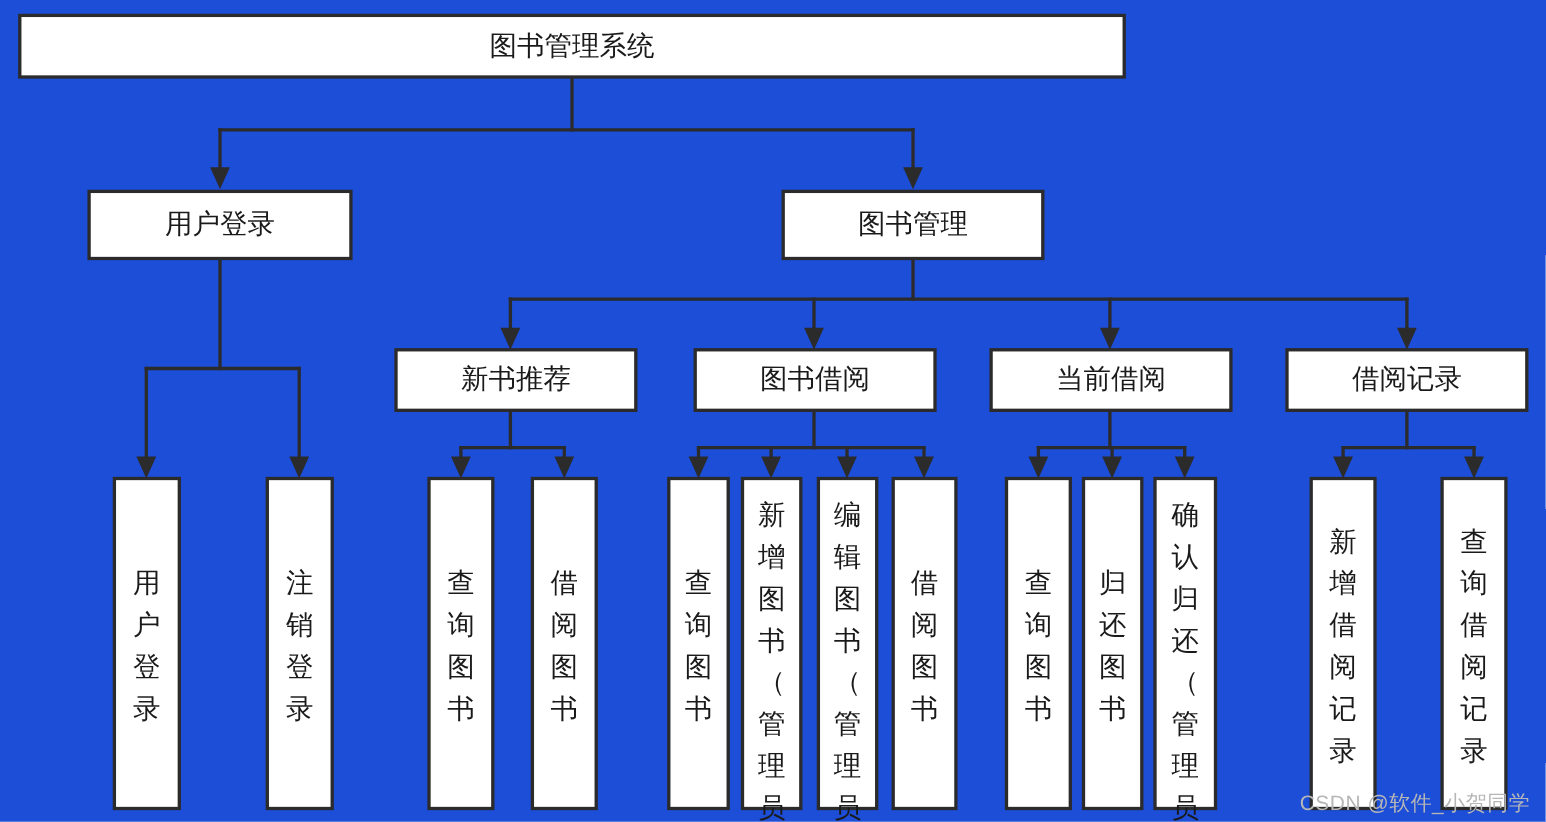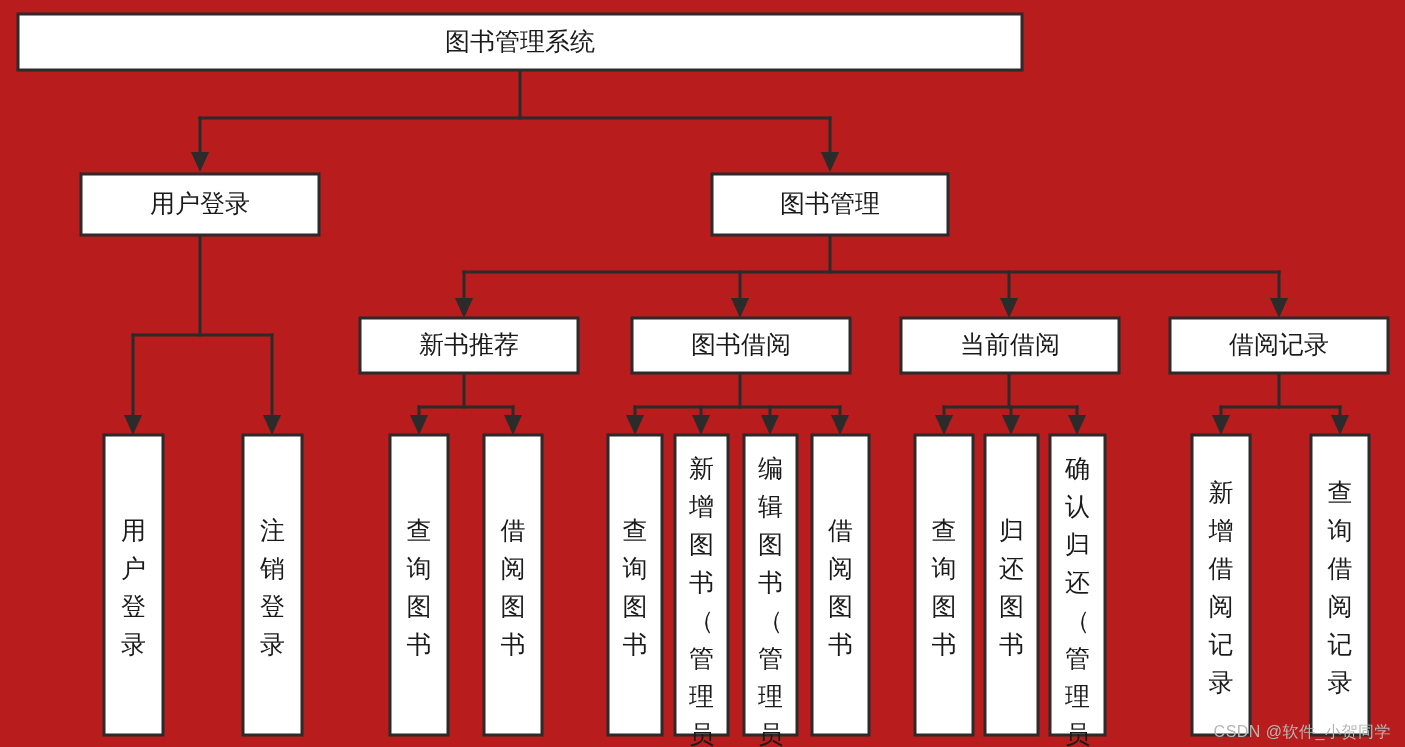--- a/index.html
+++ b/index.html
@@ -10,21 +10,21 @@
   body {
     width: 1405px;
     height: 747px;
     font-family: "Liberation Sans", "DejaVu Sans", sans-serif;
     overflow: hidden;
   }
   #diagram-root {
     position: relative;
     width: 1405px;
     height: 747px;
-    background: #b91c1c;
+    background: #1d4ed8;
   }
   svg.diagram-canvas {
     position: absolute;
     top: 0;
     left: 0;
     width: 1405px;
     height: 747px;
     display: block;
   }
   .node-rect {
@@ -53,21 +53,21 @@
     font-family: "Liberation Sans", "DejaVu Sans", sans-serif;
     font-size: 25px;
     fill: #1a1a1a;
     text-anchor: middle;
   }
   .watermark-text {
     position: absolute;
     right: 14px;
     bottom: 4px;
     font-family: "Liberation Sans", "DejaVu Sans", sans-serif;
-    font-size: 16px;
+    font-size: 19px;
     color: #b6b6b6;
     white-space: nowrap;
     letter-spacing: 0.5px;
     pointer-events: none;
   }
 </style>
 </head>
 <body>
 
 <div id="diagram-root">

